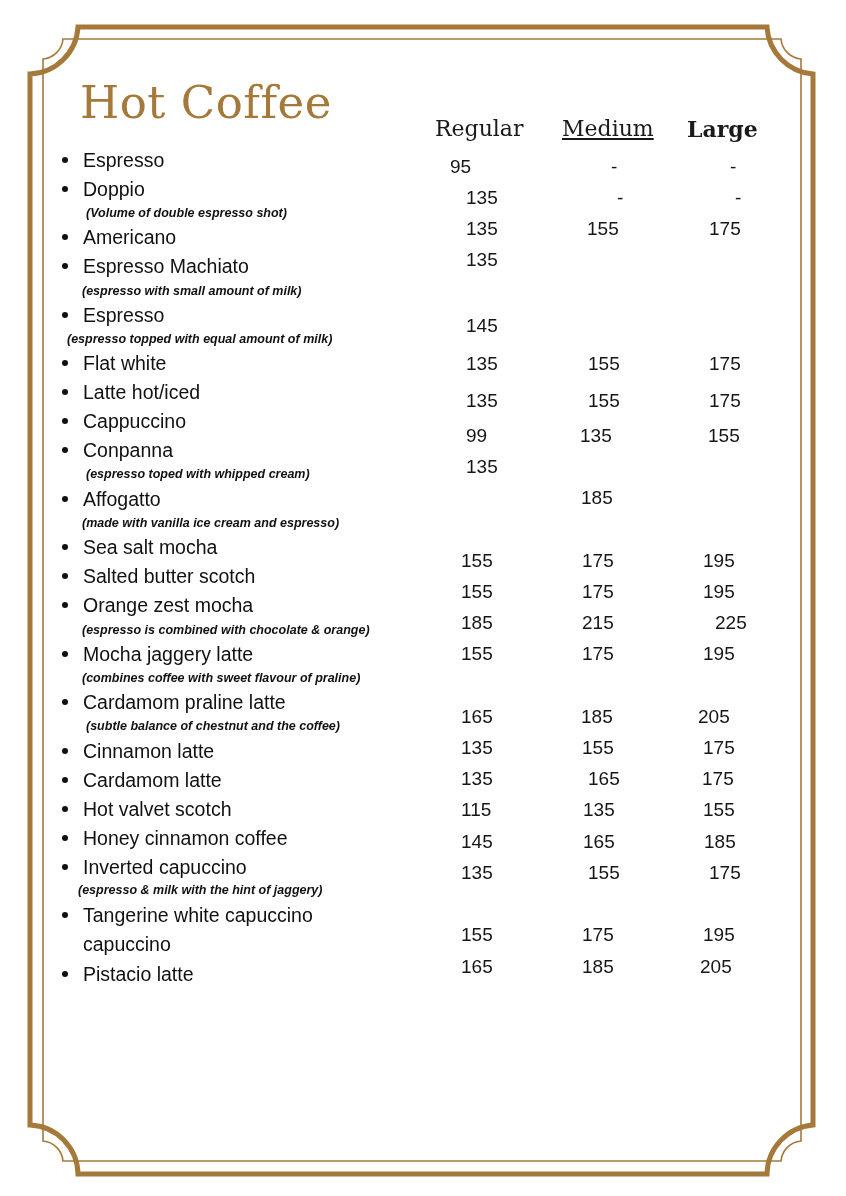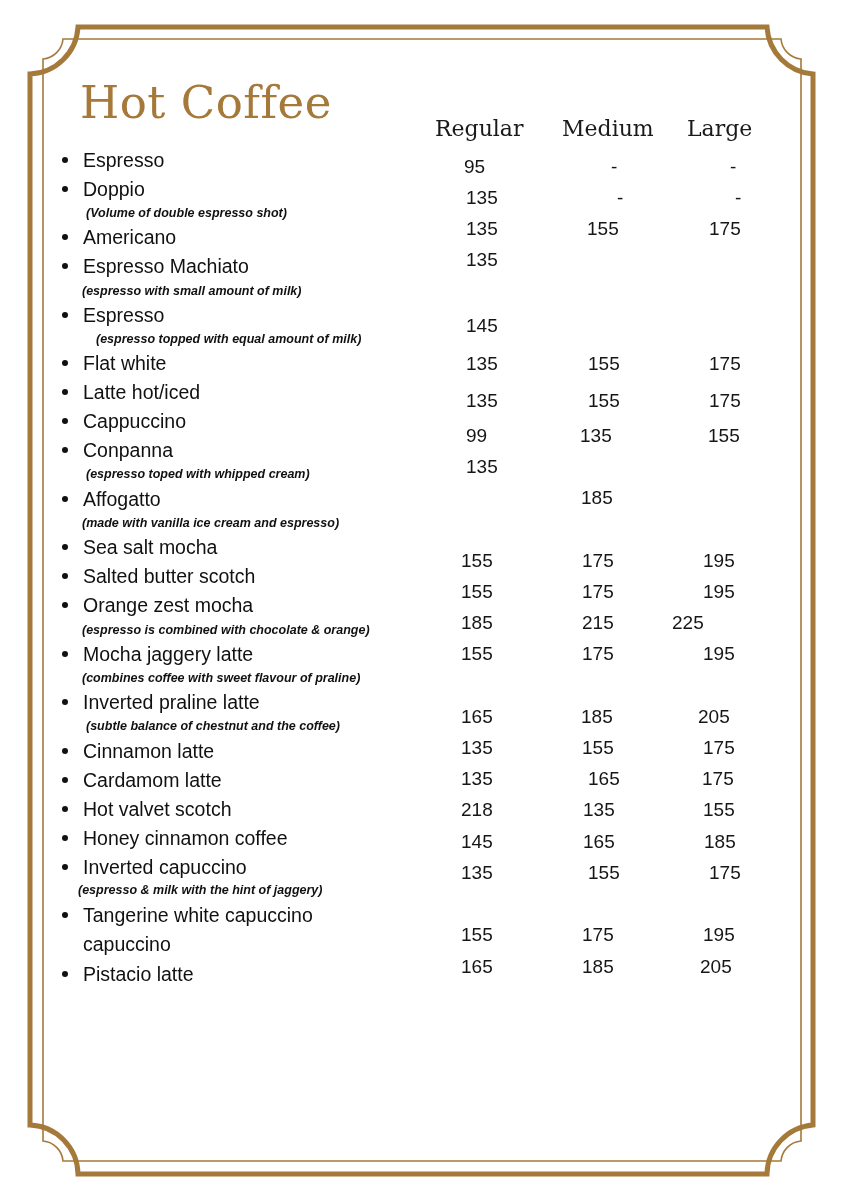--- a/index.html
+++ b/index.html
@@ -23,29 +23,29 @@
 <svg id="frame" viewBox="0 0 846 1196" xmlns="http://www.w3.org/2000/svg">
 
   <path d="M78 27 H767 A50 50 0 0 0 813 74 V1125 A50 50 0 0 0 767 1174 H78 A50 50 0 0 0 30 1125 V74 A50 50 0 0 0 78 27 Z" fill="none" stroke="#a5793a" stroke-width="5"></path>
 
   <path d="M63 39 H781 A22 22 0 0 0 801 59 V1141 A22 22 0 0 0 781 1161 H63 A22 22 0 0 0 43 1141 V59 A22 22 0 0 0 63 39 Z" fill="none" stroke="#a5793a" stroke-width="1.6"></path>
 </svg>
 
 <h1 class="title">Hot Coffee</h1>
 
 <div class="col-h" style="left:435px;">Regular</div>
-<div class="col-h" style="left:562px;">Medium</div>
-<div class="col-h" style="left:687px;">Large</div>
+<div class="col-h" style="left:562px;text-decoration:underline;">Medium</div>
+<div class="col-h" style="left:687px;font-weight:bold;">Large</div>
 
 <div id="items">
     <div class="item" style="top: 151px;">
       <span class="bullet"></span>
       <span class="name">Espresso</span>
     </div>
-    <div class="price" style="left: 464px; top: 157px;">95</div>
+    <div class="price" style="left: 450px; top: 157px;">95</div>
     <div class="price" style="left: 611px; top: 157px;">-</div>
     <div class="price" style="left: 730px; top: 157px;">-</div>
     <div class="item" style="top: 180px;">
       <span class="bullet"></span>
       <span class="name">Doppio</span>
     </div>
     <div class="desc" style="left: 86px; top: 207px;">(Volume of double espresso shot)</div>
     <div class="price" style="left: 466px; top: 188px;">135</div>
     <div class="price" style="left: 617px; top: 188px;">-</div>
     <div class="price" style="left: 735px; top: 188px;">-</div>
@@ -59,21 +59,21 @@
     <div class="item" style="top: 257px;">
       <span class="bullet"></span>
       <span class="name">Espresso Machiato</span>
     </div>
     <div class="desc" style="left: 82px; top: 285px;">(espresso with small amount of  milk)</div>
     <div class="price" style="left: 466px; top: 250px;">135</div>
     <div class="item" style="top: 306px;">
       <span class="bullet"></span>
       <span class="name">Espresso</span>
     </div>
-    <div class="desc" style="left: 96px; top: 333px; text-align: right;">(espresso topped with equal amount of  milk)</div>
+    <div class="desc" style="left: 67px; top: 333px; text-align: right;">(espresso topped with equal amount of  milk)</div>
     <div class="price" style="left: 466px; top: 316px;">145</div>
     <div class="item" style="top: 354px;">
       <span class="bullet"></span>
       <span class="name">Flat white</span>
     </div>
     <div class="price" style="left: 466px; top: 354px;">135</div>
     <div class="price" style="left: 588px; top: 354px;">155</div>
     <div class="price" style="left: 709px; top: 354px;">175</div>
     <div class="item" style="top: 383px;">
       <span class="bullet"></span>
@@ -115,32 +115,32 @@
     <div class="price" style="left: 461px; top: 582px;">155</div>
     <div class="price" style="left: 582px; top: 582px;">175</div>
     <div class="price" style="left: 703px; top: 582px;">195</div>
     <div class="item" style="top: 596px;">
       <span class="bullet"></span>
       <span class="name">Orange zest mocha</span>
     </div>
     <div class="desc" style="left: 82px; top: 624px;">(espresso is combined with chocolate &amp; orange)</div>
     <div class="price" style="left: 461px; top: 613px;">185</div>
     <div class="price" style="left: 582px; top: 613px;">215</div>
-    <div class="price" style="left: 672px; top: 613px; text-align: right;">225</div>
+    <div class="price" style="left: 715px; top: 613px; text-align: right;">225</div>
     <div class="item" style="top: 645px;">
       <span class="bullet"></span>
       <span class="name">Mocha jaggery latte</span>
     </div>
     <div class="desc" style="left: 82px; top: 672px; text-align: center;">(combines coffee with sweet flavour of praline)</div>
     <div class="price" style="left: 461px; top: 644px;">155</div>
     <div class="price" style="left: 582px; top: 644px;">175</div>
     <div class="price" style="left: 703px; top: 644px;">195</div>
     <div class="item" style="top: 693px;">
       <span class="bullet"></span>
-      <span class="name">Inverted praline latte</span>
+      <span class="name">Cardamom praline latte</span>
     </div>
     <div class="desc" style="left: 86px; top: 720px;">(subtle balance of chestnut and the coffee)</div>
     <div class="price" style="left: 461px; top: 707px;">165</div>
     <div class="price" style="left: 581px; top: 707px;">185</div>
     <div class="price" style="left: 698px; top: 707px;">205</div>
     <div class="item" style="top: 742px;">
       <span class="bullet"></span>
       <span class="name">Cinnamon latte</span>
     </div>
     <div class="price" style="left: 461px; top: 738px;">135</div>
@@ -150,21 +150,21 @@
       <span class="bullet"></span>
       <span class="name">Cardamom latte</span>
     </div>
     <div class="price" style="left: 461px; top: 769px;">135</div>
     <div class="price" style="left: 588px; top: 769px;">165</div>
     <div class="price" style="left: 702px; top: 769px;">175</div>
     <div class="item" style="top: 800px;">
       <span class="bullet"></span>
       <span class="name">Hot valvet scotch</span>
     </div>
-    <div class="price" style="left: 461px; top: 800px;">218</div>
+    <div class="price" style="left: 461px; top: 800px;">115</div>
     <div class="price" style="left: 583px; top: 800px;">135</div>
     <div class="price" style="left: 703px; top: 800px;">155</div>
     <div class="item" style="top: 829px;">
       <span class="bullet"></span>
       <span class="name">Honey cinnamon coffee</span>
     </div>
     <div class="price" style="left: 461px; top: 832px;">145</div>
     <div class="price" style="left: 583px; top: 832px;">165</div>
     <div class="price" style="left: 704px; top: 832px;">185</div>
     <div class="item" style="top: 858px;">

